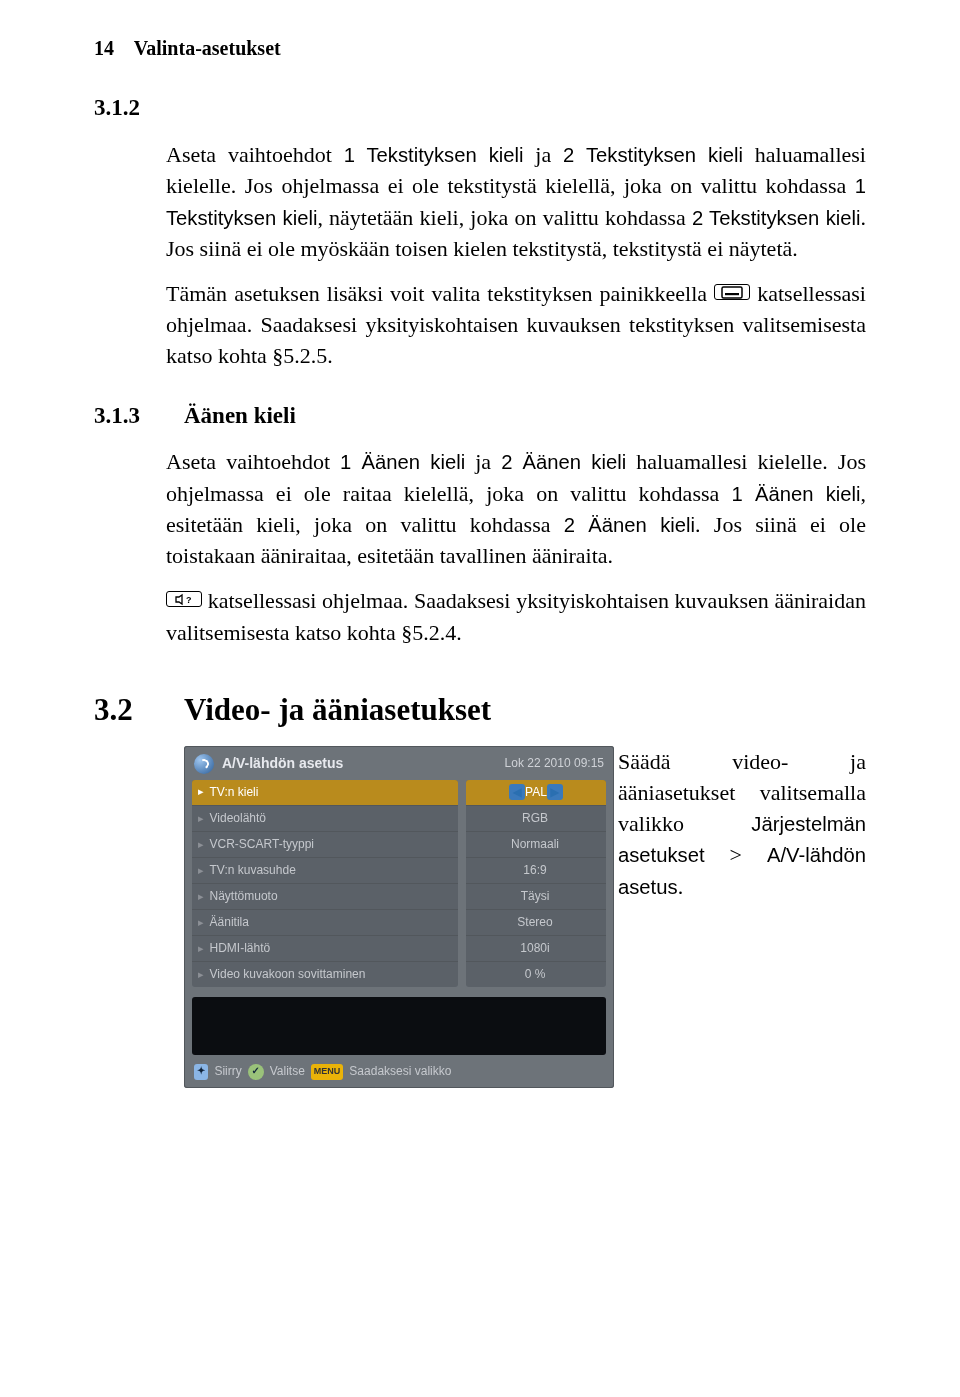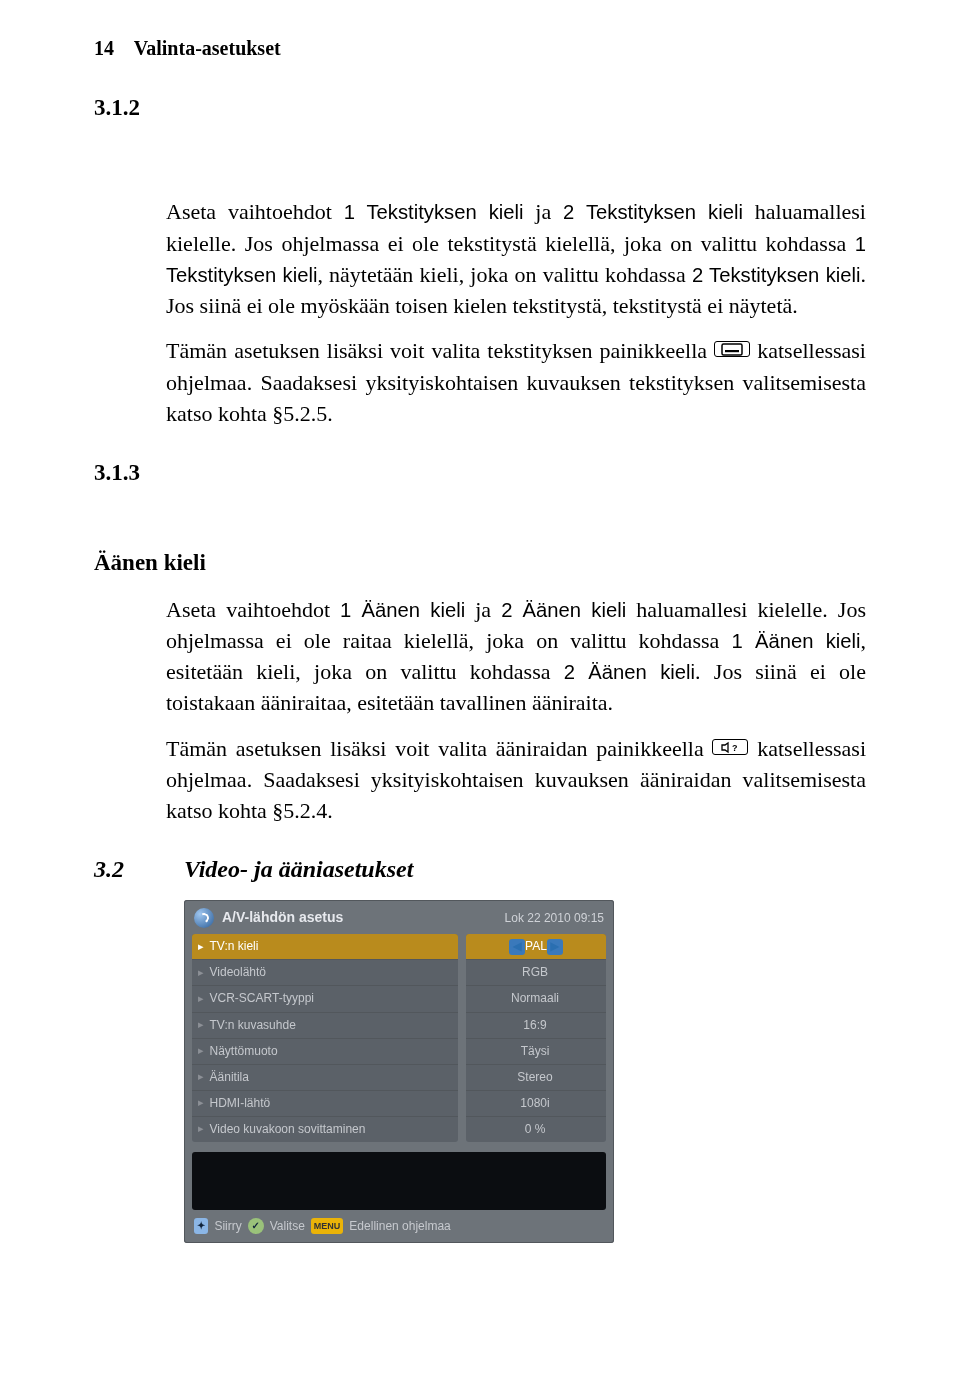--- a/index.html
+++ b/index.html
@@ -1,20 +1,20 @@
 <!DOCTYPE html>
 <html><head>
 <meta charset="utf-8">
 <style>
   html,body{margin:0;padding:0;background:#fff;font-family:"Palatino Linotype","Book Antiqua",Palatino,serif;color:#000;}
   .page{width:928px;min-height:1397px;margin:0 auto;position:relative;padding:34px 78px 52px 78px;box-sizing:border-box;font-size:22px;line-height:1.42;}
   .running-head{font-weight:700;font-size:20px;margin-bottom:30px;}
-  .sec-heading{display:flex;font-weight:700;font-size:24px;margin:26px 0 14px 0;font-style:italic;}
+  .sec-heading{display:flex;font-weight:700;font-size:31px;margin:40px 0 14px 0;}
   .sec-heading .num{width:90px;flex:0 0 90px;}
-  .subsec-heading{display:flex;font-weight:700;font-size:23px;margin:28px 0 14px 0;flex-direction:column;}
+  .subsec-heading{display:flex;font-weight:700;font-size:23px;margin:28px 0 14px 0;}
   .subsec-heading .num{width:90px;flex:0 0 90px;}
   .body-block{margin-left:72px;}
   .para{margin:0 0 14px 0;text-align:justify;}
   .sf{font-family:Helvetica,Arial,sans-serif;font-size:0.92em;}
   .btn-icon{display:inline-block;border:1.5px solid #000;border-radius:3px;padding:1px 6px 0 6px;font-family:Helvetica,Arial,sans-serif;font-size:13px;line-height:1.2;vertical-align:1px;}
   .btn-icon svg{display:block;}
 
   .two-col{display:flex;align-items:flex-start;gap:4px;margin-left:90px;}
   .two-col .right-text{flex:1;text-align:justify;}
 
@@ -70,21 +70,21 @@
 
 <div class="subsec-heading">
   <span class="num">3.1.3</span>
   <span>Äänen kieli</span>
 </div>
 <div class="body-block">
   <p class="para">
     <span>Aseta vaihtoehdot </span><span class="sf">1 Äänen kieli</span><span> ja </span><span class="sf">2 Äänen kieli</span><span> haluamallesi kielelle. Jos ohjelmassa ei ole raitaa kielellä, joka on valittu kohdassa </span><span class="sf">1 Äänen kieli</span><span>, esitetään kieli, joka on valittu kohdassa </span><span class="sf">2 Äänen kieli</span><span>. Jos siinä ei ole toistakaan ääniraitaa, esitetään tavallinen ääniraita.</span>
   </p>
   <p class="para">
-    <span>Tämän asetuksen lisäksi voit valita ääniraidan painikkeella </span><span class="btn-icon"><svg width="22" height="13" viewBox="0 0 22 13">
+    <span class="btn-icon"><svg width="22" height="13" viewBox="0 0 22 13">
             <path d="M3 4 h3 l3 -2 v9 l-3 -2 h-3 z" fill="none" stroke="#000" stroke-width="1.3"></path>
             <text x="13" y="10" font-family="Helvetica,Arial,sans-serif" font-size="9" font-weight="700">?</text>
           </svg></span><span> katsellessasi ohjelmaa. Saadaksesi yksityiskohtaisen kuvauksen ääniraidan valitsemisesta katso kohta §5.2.4.</span>
   </p>
 </div>
 
 <div class="sec-heading">
   <span class="num">3.2</span>
   <span>Video- ja ääniasetukset</span>
 </div>
@@ -147,19 +147,22 @@
             <div class="row-item">0 %</div>
           </div>
     </div>
     <div class="preview"></div>
     <div class="legend">
       <span class="key">✦</span>
       <span>Siirry</span>
       <span class="key ok">✓</span>
       <span>Valitse</span>
       <span class="key menu">MENU</span>
-      <span>Edellinen ohjelmaa</span>
+      <span>Saadaksesi valikko</span>
     </div>
   </div>
 
+  <div class="right-text">
+    <span>Säädä video- ja ääniasetukset valitsemalla valikko </span><span class="sf">Järjestelmän asetukset</span><span> &gt; </span><span class="sf">A/V-lähdön asetus</span><span>.</span>
+  </div>
 </div>
 
 </div>
 
 </body></html>

